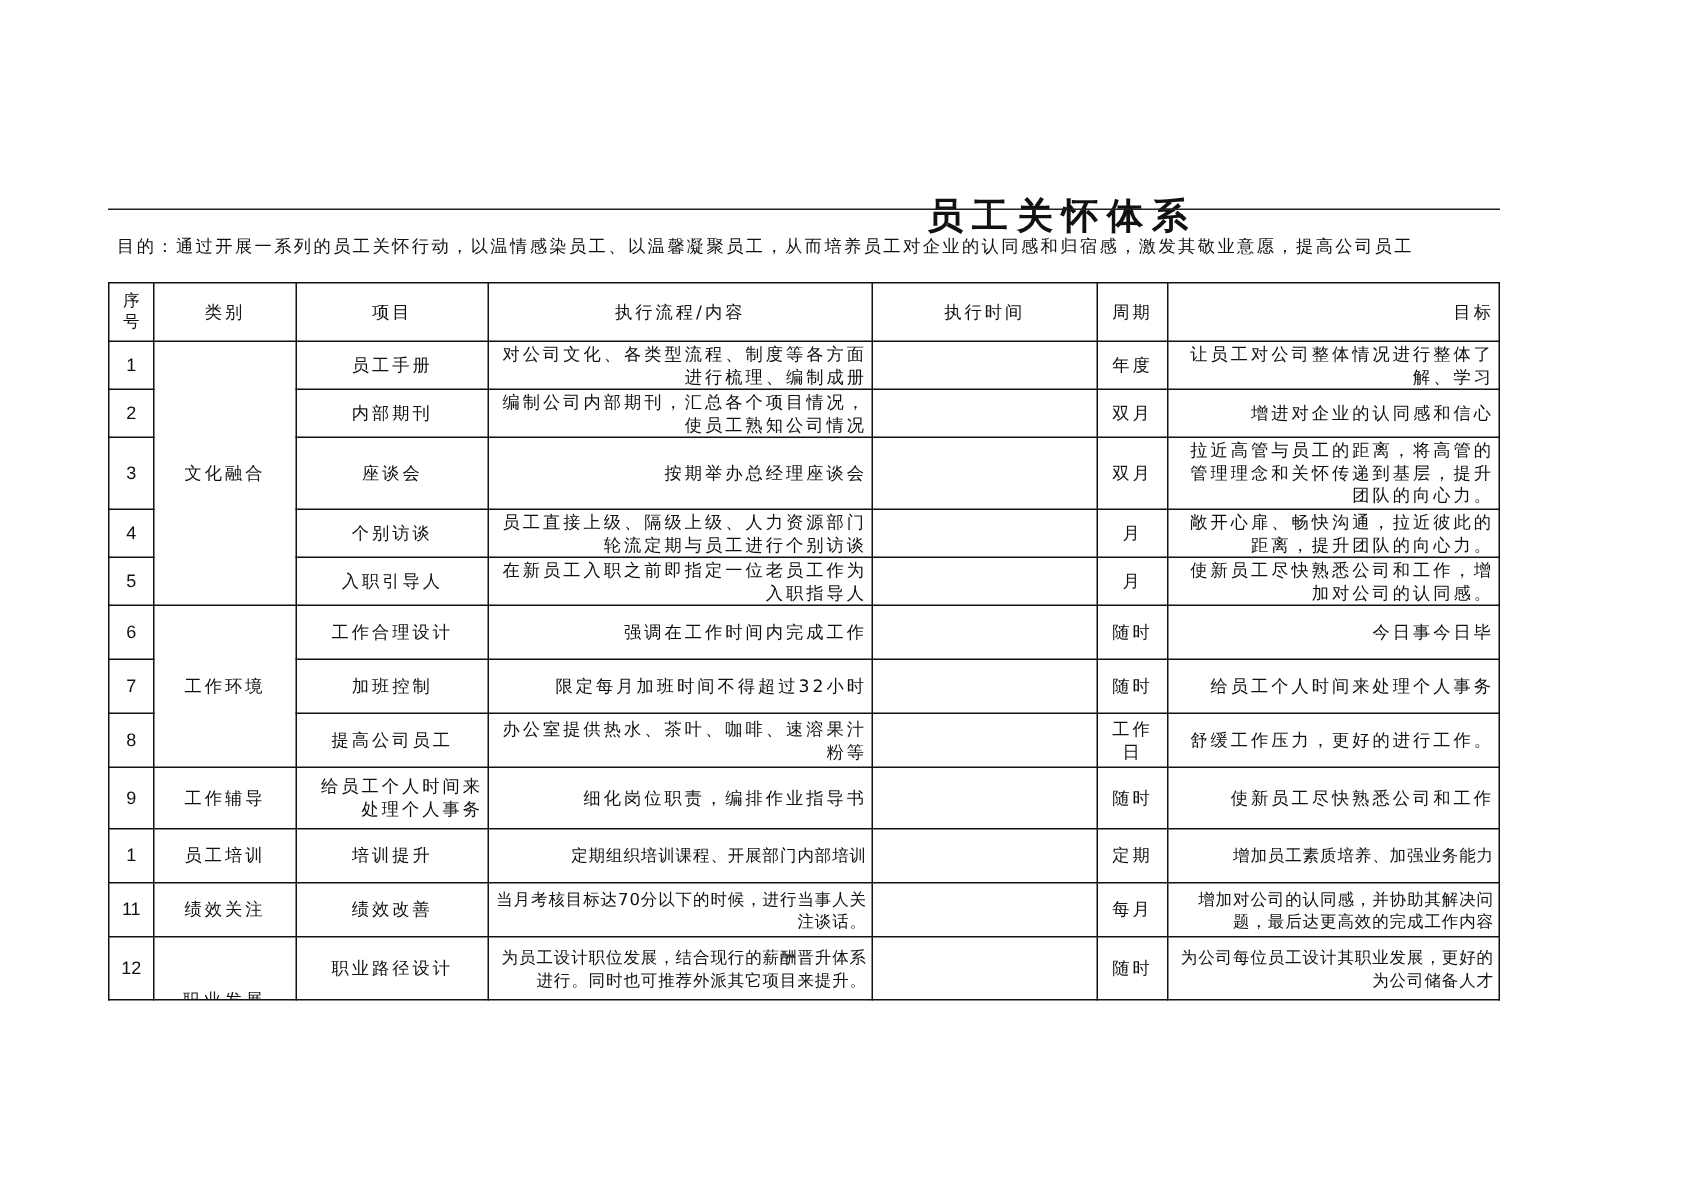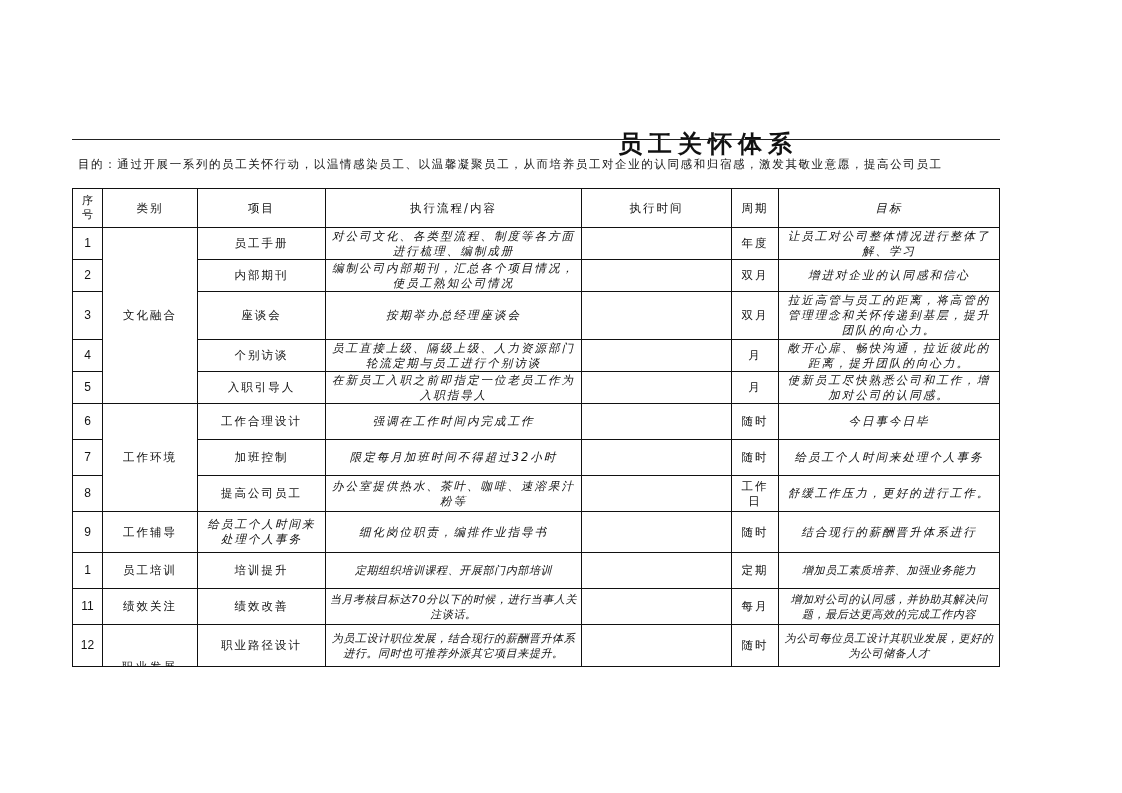--- a/index.html
+++ b/index.html
@@ -6,21 +6,21 @@
   body { width: 1122px; height: 793px; position: relative; overflow: hidden;
          font-family: "DejaVu Sans", "Liberation Sans", sans-serif; color: #111; }
   .title { position: absolute; left: 618px; top: 100px; font-size: 24px; letter-spacing: 6px;
            font-family: "DejaVu Serif", serif; font-weight: bold; margin-top: 28px; }
   .title-rule { position: absolute; left: 72px; top: 139px; width: 928px; height: 0; border-top: 1.2px solid #222; }
   .purpose { position: absolute; left: 78px; top: 157px; width: 930px; white-space: nowrap; overflow: hidden;
              font-size: 11.5px; letter-spacing: 1.6px; }
   table.care { position: absolute; left: 72px; top: 188px; border-collapse: collapse; table-layout: fixed; font-size: 11.5px; }
   table.care td, table.care th { border: 1px solid #111; padding: 0 3px; font-weight: normal; line-height: 15px; overflow: hidden; }
   .c { text-align: center; margin-top: 16px; }
-  .l { text-align: center; font-style: italic; }
+  .l { text-align: right; }
   .sp { letter-spacing: 2px; }
   .num { font-family: "Liberation Sans", sans-serif; font-size: 12px; text-align: center; }
   .small { font-size: 11px; letter-spacing: 0.6px; }
   .cut { vertical-align: bottom; position: relative; }
   .cut-label { position: absolute; left: 0; right: 0; bottom: -8px; text-align: center; font-size: 11px; letter-spacing: 3px; }
 </style>
 </head>
 <body>
 
 <div class="title">员工关怀体系</div>
@@ -116,21 +116,21 @@
     <td class="l sp">舒缓工作压力，更好的进行工作。</td>
   </tr>
 
   <tr style="height:41px">
     <td class="num">9</td>
     <td class="c sp">工作辅导</td>
     <td class="l sp">给员工个人时间来处理个人事务</td>
     <td class="l sp">细化岗位职责，编排作业指导书</td>
     <td></td>
     <td class="c sp">随时</td>
-    <td class="l sp">结合现行的薪酬晋升体系进行</td>
+    <td class="l sp">使新员工尽快熟悉公司和工作</td>
   </tr>
 
   <tr style="height:36px">
     <td class="num">1</td>
     <td class="c sp">员工培训</td>
     <td class="c sp">培训提升</td>
     <td class="l small">定期组织培训课程、开展部门内部培训</td>
     <td></td>
     <td class="c sp">定期</td>
     <td class="l small">增加员工素质培养、加强业务能力</td>

